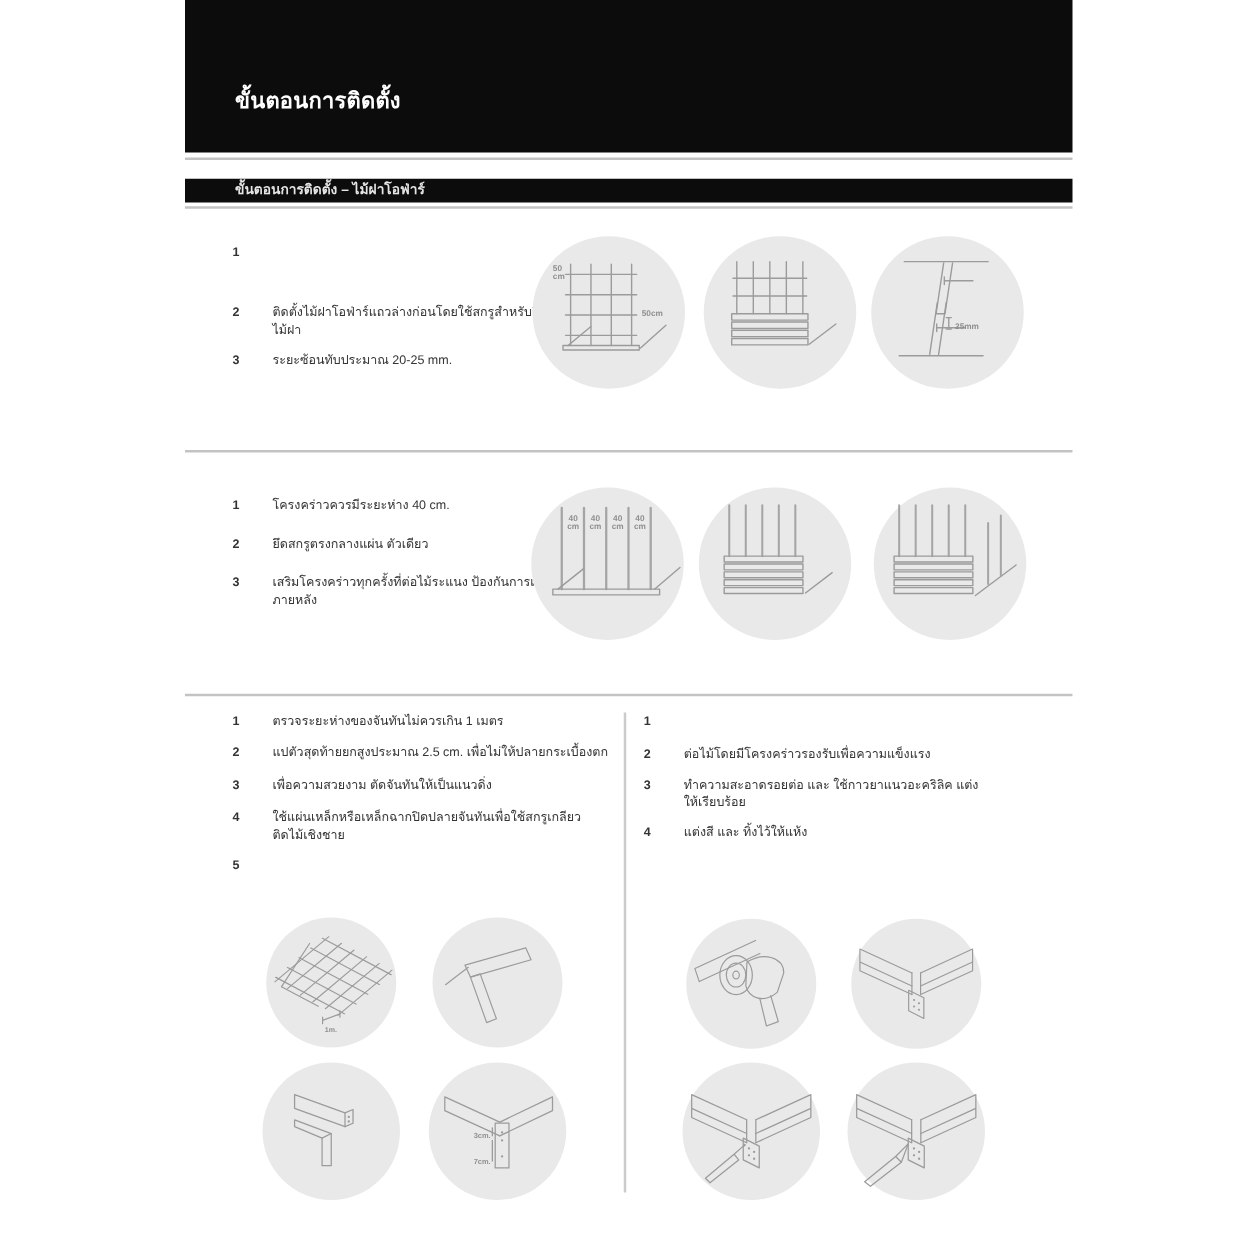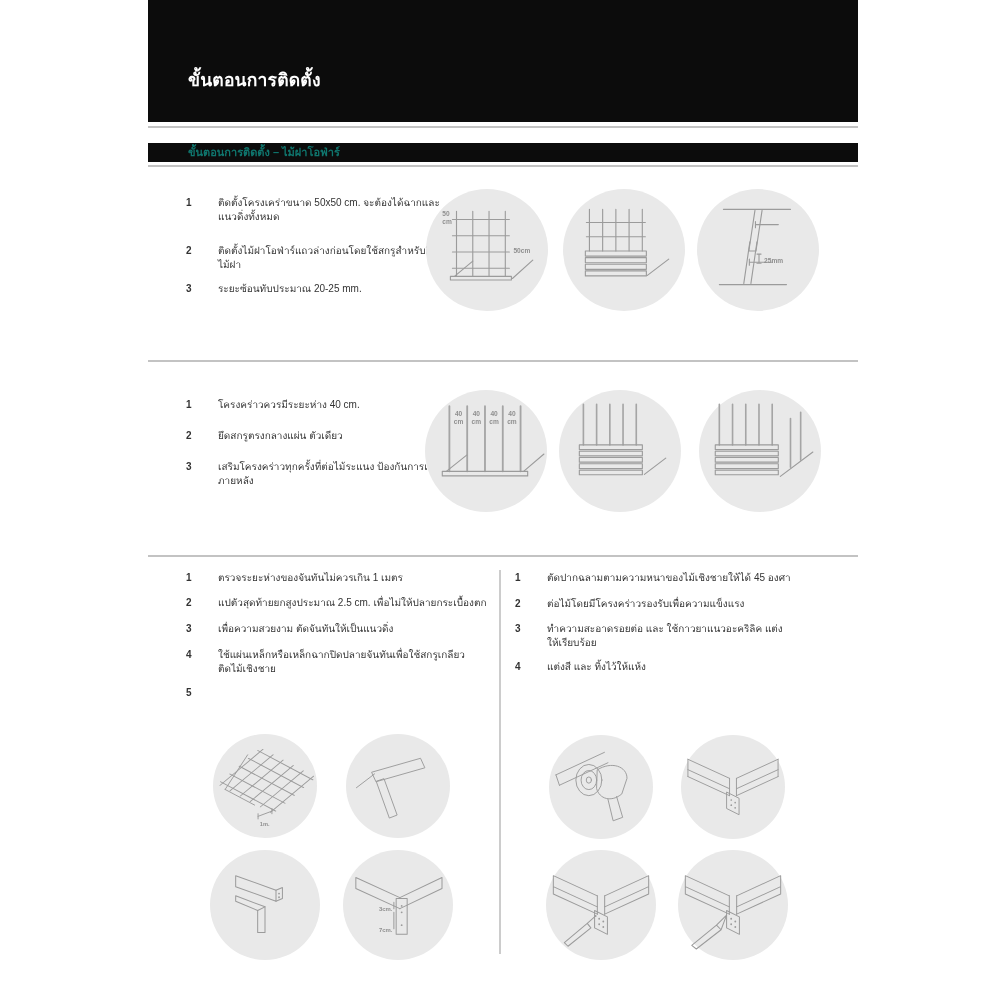--- a/index.html
+++ b/index.html
@@ -1,21 +1,21 @@
 <!DOCTYPE html>
 <html><head>
 <meta charset="utf-8">
 <style>
   html,body{margin:0;padding:0;background:#ffffff;}
   .canvas{position:relative;width:1000px;height:1000px;background:#ffffff;overflow:hidden;
           font-family:"Liberation Sans","DejaVu Sans",sans-serif;color:#333;}
   .band{position:absolute;left:148px;top:0;width:710px;height:122px;background:#0c0c0c;}
   .page-title{position:absolute;left:40px;top:66px;margin:0;color:#fff;font-size:17.5px;font-weight:700;letter-spacing:.2px;font-family:Liberation Mono, monospace;}
   .rule{position:absolute;left:148px;width:710px;height:2px;background:#c3c3c3;}
-  .bar{position:absolute;left:148px;width:710px;height:19px;background:#0c0c0c;color:#0f766e;}
+  .bar{position:absolute;left:148px;width:710px;height:19px;background:#0c0c0c;color:#e5e5e5;}
   .bar-title{position:absolute;top:0;line-height:19px;font-size:11px;font-weight:700;white-space:nowrap;}
   .step{position:absolute;display:flex;font-size:10px;line-height:13.5px;color:#333;}
   .step-no{flex:0 0 32px;font-weight:700;}
   .step-text{flex:1 1 auto;overflow-wrap:anywhere;}
   .circ{position:absolute;border-radius:50%;background:#e9e9e9;}
   .circ svg{display:block;width:100%;height:100%;}
   .art{fill:none;stroke:#9b9b9b;stroke-width:1.1;stroke-linecap:round;stroke-linejoin:round;}
   .art-bold{fill:none;stroke:#a5a5a5;stroke-width:1.8;stroke-linecap:round;}
   .dot{fill:#9b9b9b;stroke:none;}
   .dlab{fill:#8f8f8f;font-size:6.5px;font-weight:700;font-family:inherit;}
@@ -31,21 +31,20 @@
   </header>
   <div class="rule" style="top:126px"></div>
 
   <div class="bar" style="top:143px">
     <span class="bar-title" style="left:40px">ขั้นตอนการติดตั้ง – ไม้ฝาโอฟ่าร์</span>
   </div>
   <div class="rule" style="top:165px"></div>
 
   <div class="step" style="left:186px;top:196px;width:268px">
     <span class="step-no">1</span>
-    <span class="step-text" style="max-width:235px">ติดตั้งโครงเคร่าขนาด 50x50 cm. จะต้องได้ฉากและแนวดิ่งทั้งหมด</span>
   </div>
   <div class="step" style="left:186px;top:244px;width:268px">
     <span class="step-no">2</span>
     <span class="step-text" style="max-width:228px">ติดตั้งไม้ฝาโอฟ่าร์แถวล่างก่อนโดยใช้สกรูสำหรับยิงไม้ฝา</span>
   </div>
   <div class="step" style="left:186px;top:282px;width:268px">
     <span class="step-no">3</span>
     <span class="step-text" style="max-width:235px">ระยะซ้อนทับประมาณ 20-25 mm.</span>
   </div>
 
@@ -178,21 +177,20 @@
   <div class="step" style="left:186px;top:648px;width:308px">
     <span class="step-no">4</span>
     <span class="step-text" style="max-width:252px">ใช้แผ่นเหล็กหรือเหล็กฉากปิดปลายจันทันเพื่อใช้สกรูเกลียว ติดไม้เชิงชาย</span>
   </div>
   <div class="step" style="left:186px;top:686px;width:308px">
     <span class="step-no">5</span>
   </div>
 
   <div class="step" style="left:515px;top:571px;width:335px">
     <span class="step-no">1</span>
-    <span class="step-text" style="max-width:300px">ตัดปากฉลามตามความหนาของไม้เชิงชายให้ได้ 45 องศา</span>
   </div>
   <div class="step" style="left:515px;top:597px;width:335px">
     <span class="step-no">2</span>
     <span class="step-text" style="max-width:300px">ต่อไม้โดยมีโครงคร่าวรองรับเพื่อความแข็งแรง</span>
   </div>
   <div class="step" style="left:515px;top:622px;width:335px">
     <span class="step-no">3</span>
     <span class="step-text" style="max-width:242px">ทำความสะอาดรอยต่อ และ ใช้กาวยาแนวอะคริลิค แต่งให้เรียบร้อย</span>
   </div>
   <div class="step" style="left:515px;top:660px;width:335px">

